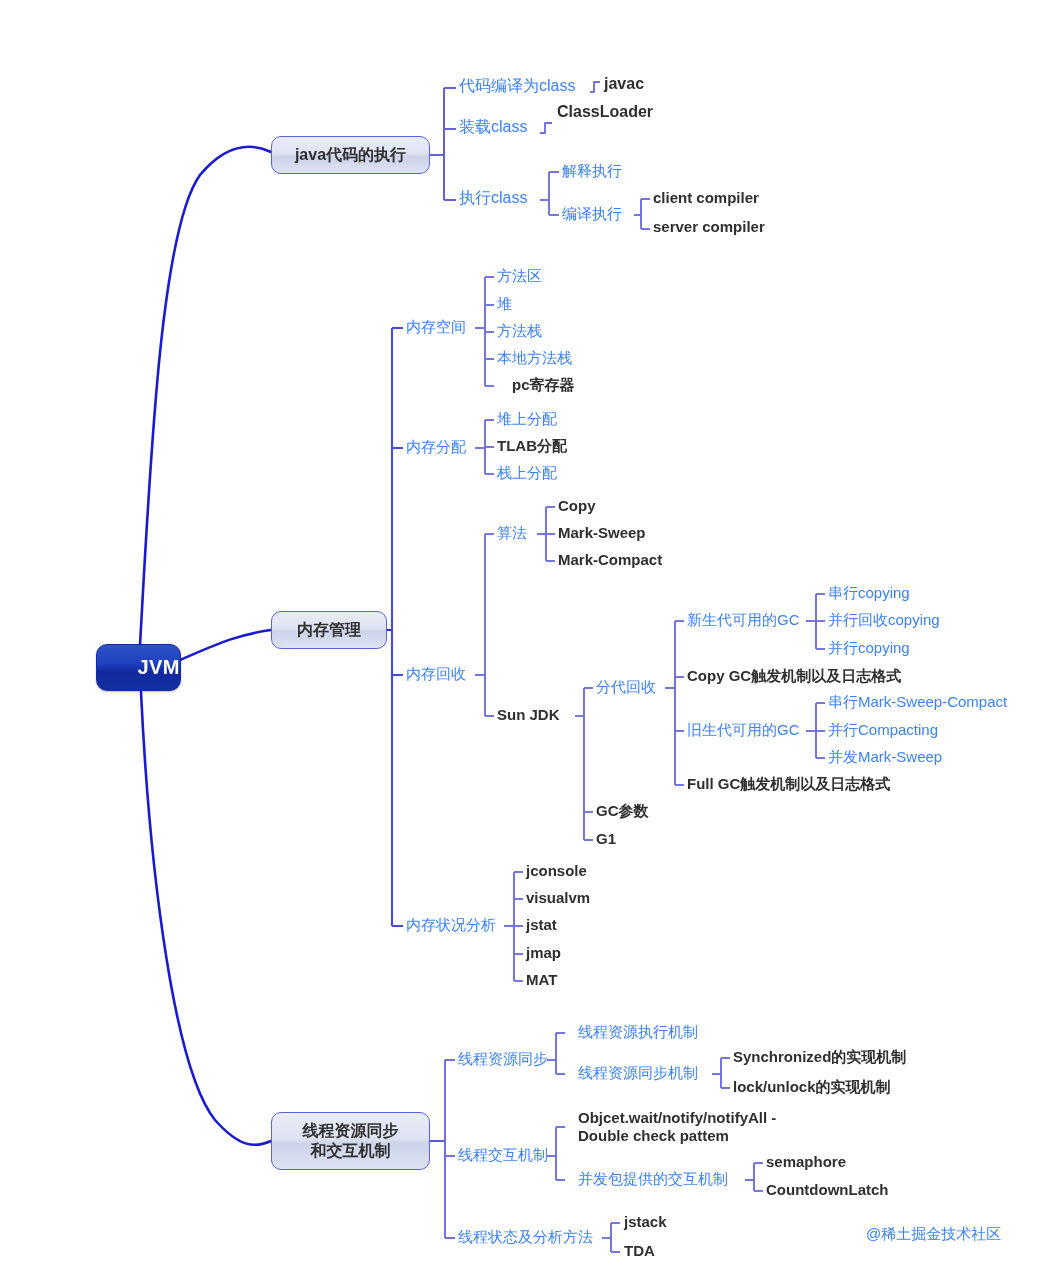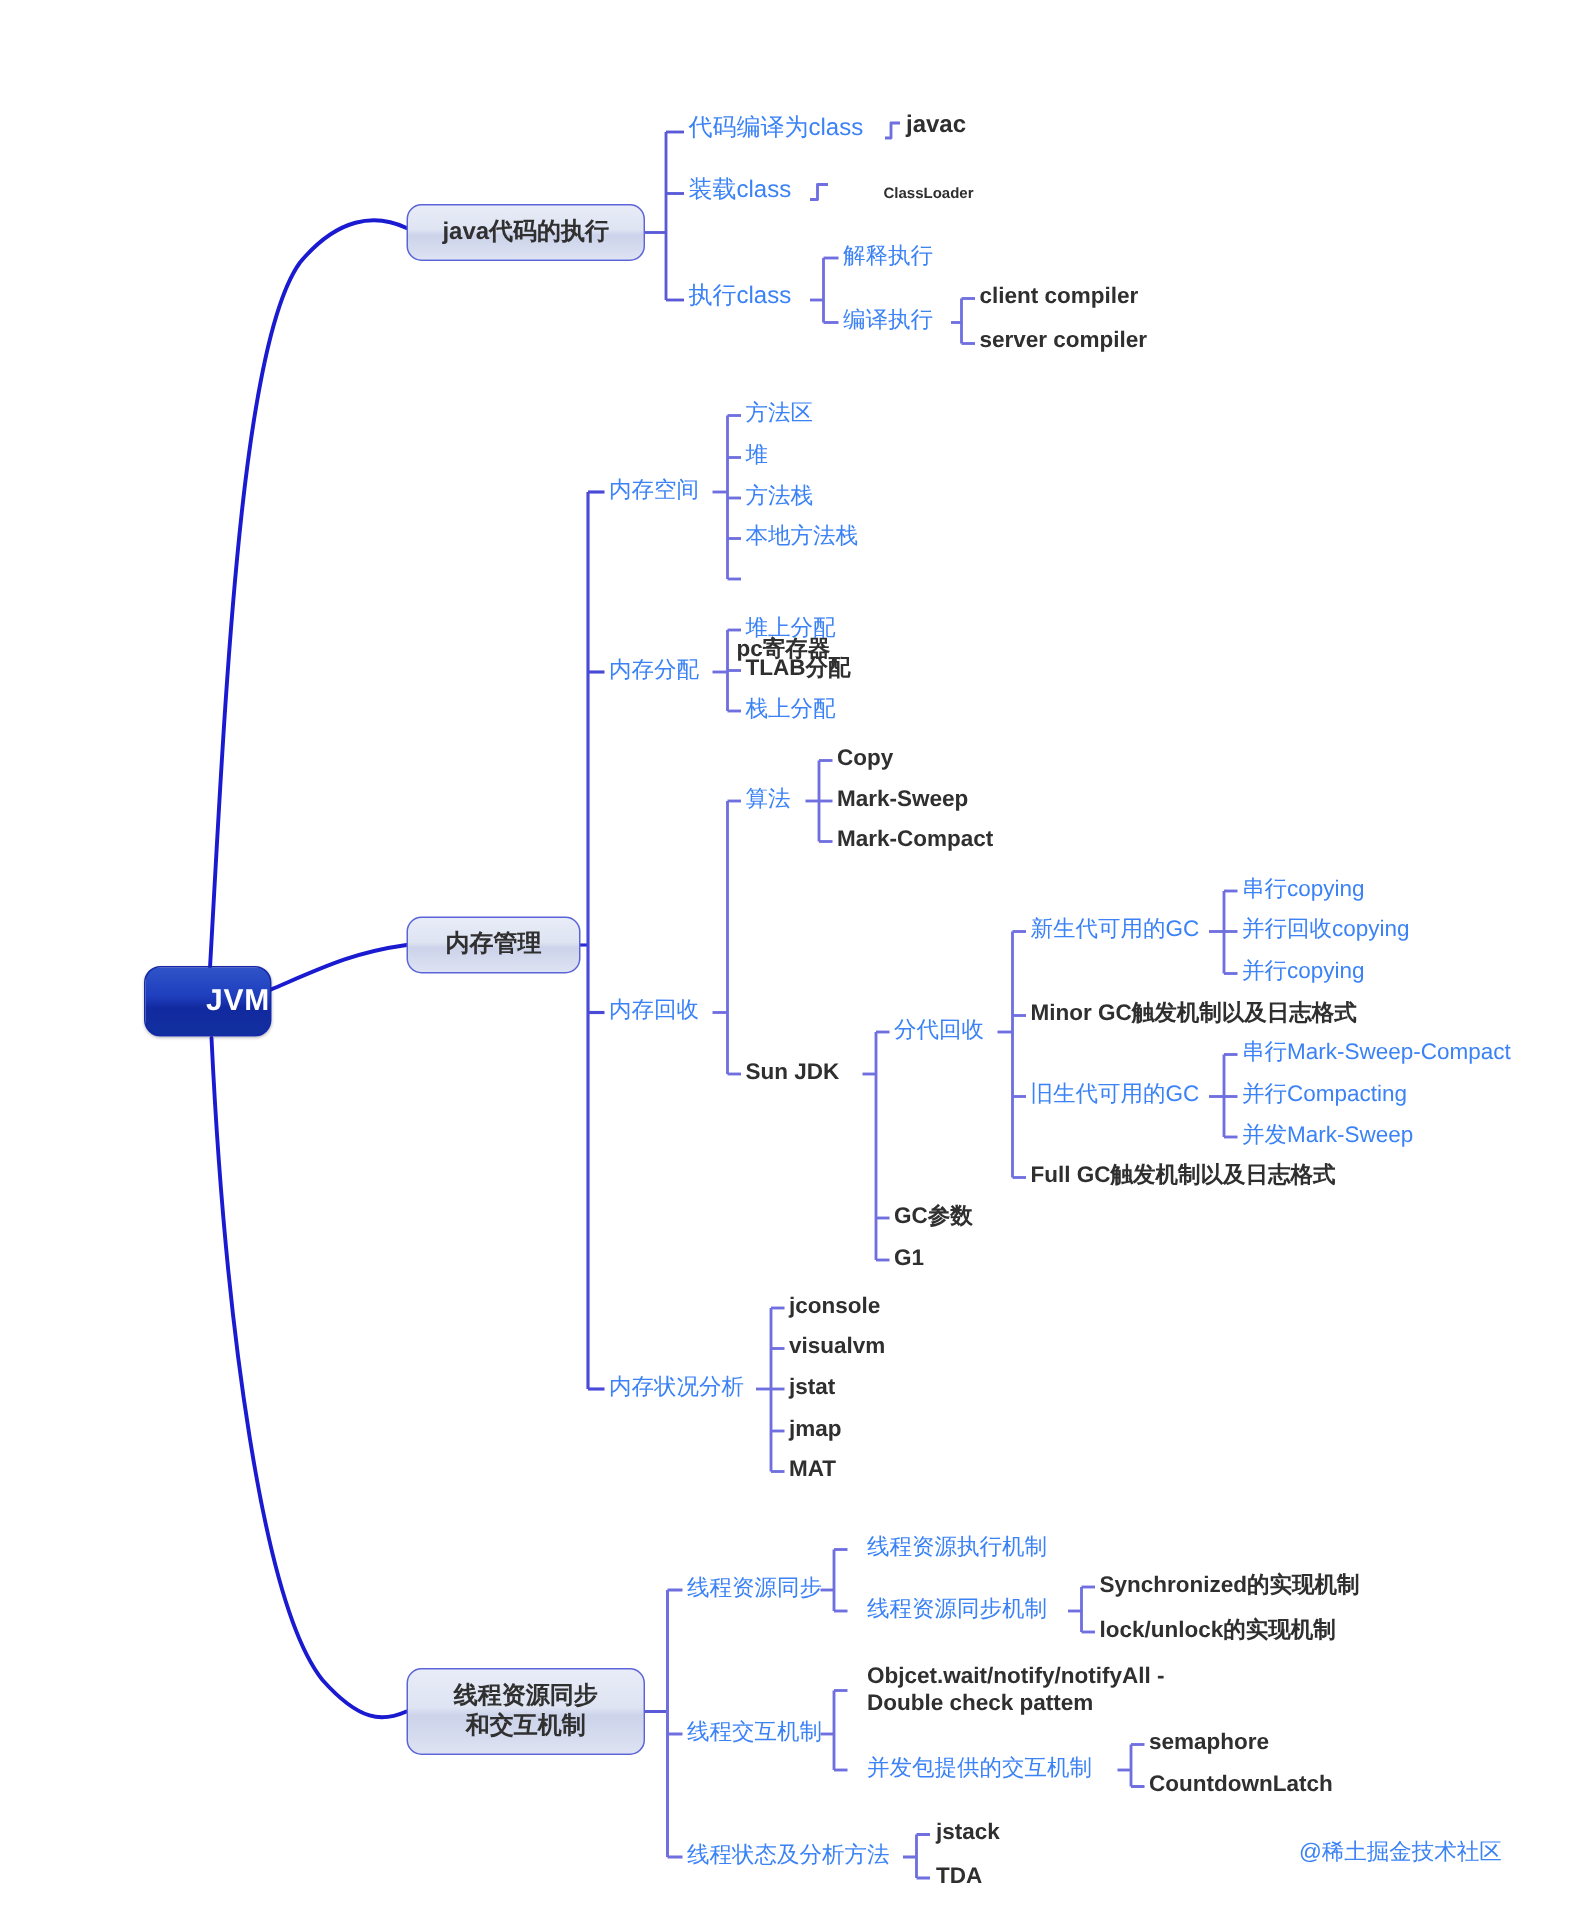--- a/index.html
+++ b/index.html
@@ -232,21 +232,21 @@
   <div class="txt" style="left:459px; top:77px; font-size:16px;">
     <span>代码编译为class</span>
   </div>
   <div class="txt bold" style="left:604px; top:75px; font-size:16px;">
     <span>javac</span>
   </div>
 
   <div class="txt" style="left:459px; top:118px; font-size:16px;">
     <span>装载class</span>
   </div>
-  <div class="txt bold" style="left:557px; top:124px; font-size:10px;margin-left:32px;">
+  <div class="txt bold" style="left:557px; top:103px; font-size:16px;">
     <span>ClassLoader</span>
   </div>
 
   <div class="txt" style="left:459px; top:189px; font-size:16px;">
     <span>执行class</span>
   </div>
   <div class="txt" style="left:562px; top:162px; font-size:15px;">
     <span>解释执行</span>
   </div>
   <div class="txt" style="left:562px; top:205px; font-size:15px;">
@@ -267,21 +267,21 @@
   </div>
   <div class="txt" style="left:497px; top:295px; font-size:15px;">
     <span>堆</span>
   </div>
   <div class="txt" style="left:497px; top:322px; font-size:15px;">
     <span>方法栈</span>
   </div>
   <div class="txt" style="left:497px; top:349px; font-size:15px;">
     <span>本地方法栈</span>
   </div>
-  <div class="txt bold" style="left:491px; top:376px; font-size:15px;margin-top:48px;">
+  <div class="txt bold" style="left:512px; top:376px; font-size:15px;">
     <span>pc寄存器</span>
   </div>
 
   <div class="txt" style="left:406px; top:438px; font-size:15px;">
     <span>内存分配</span>
   </div>
   <div class="txt" style="left:497px; top:410px; font-size:15px;">
     <span>堆上分配</span>
   </div>
   <div class="txt bold" style="left:497px; top:437px; font-size:15px;">
@@ -327,21 +327,21 @@
     <span>串行copying</span>
   </div>
   <div class="txt" style="left:828px; top:611px; font-size:15px;">
     <span>并行回收copying</span>
   </div>
   <div class="txt" style="left:828px; top:639px; font-size:15px;">
     <span>并行copying</span>
   </div>
 
   <div class="txt bold" style="left:687px; top:667px; font-size:15px;">
-    <span>Minor GC触发机制以及日志格式</span>
+    <span>Copy GC触发机制以及日志格式</span>
   </div>
 
   <div class="txt" style="left:687px; top:721px; font-size:15px;">
     <span>旧生代可用的GC</span>
   </div>
   <div class="txt" style="left:828px; top:693px; font-size:15px;">
     <span>串行Mark-Sweep-Compact</span>
   </div>
   <div class="txt" style="left:828px; top:721px; font-size:15px;">
     <span>并行Compacting</span>

